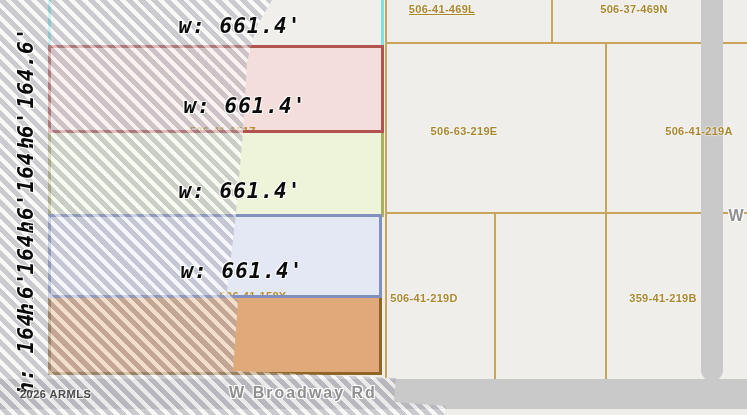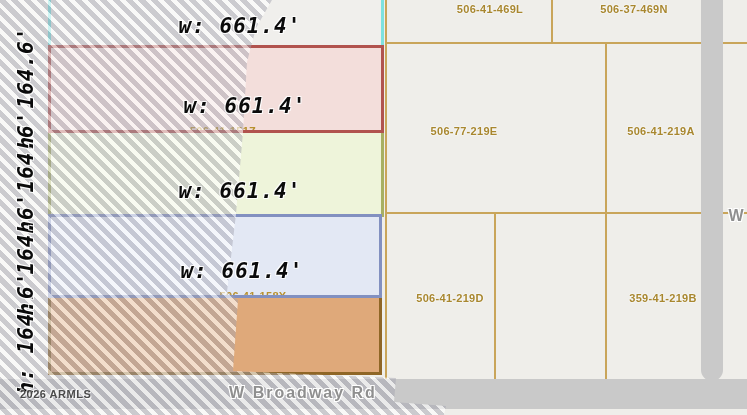--- a/index.html
+++ b/index.html
@@ -101,25 +101,25 @@
   <div class="dim" style="left:240px;top:26px;">w: 661.4'</div>
   <div class="dim" style="left:245px;top:106px;">w: 661.4'</div>
   <div class="dim" style="left:240px;top:191px;">w: 661.4'</div>
   <div class="dim" style="left:242px;top:271px;">w: 661.4'</div>
 
   <div class="dim vertical" style="left:26px;top:88px;">h: 164.6'</div>
   <div class="dim vertical" style="left:26px;top:172px;">h: 164.6'</div>
   <div class="dim vertical" style="left:26px;top:254px;">h: 164.6'</div>
   <div class="dim vertical" style="left:26px;top:333px;">h: 164.6'</div>
 
-  <div class="pid" style="left:490px;top:9px;">506-41-469L</div>
+  <div class="pid" style="left:442px;top:9px;text-decoration:underline;">506-41-469L</div>
   <div class="pid" style="left:634px;top:9px;">506-37-469N</div>
-  <div class="pid" style="left:464px;top:131px;">506-77-219E</div>
-  <div class="pid" style="left:661px;top:131px;">506-41-219A</div>
-  <div class="pid" style="left:450px;top:298px;">506-41-219D</div>
+  <div class="pid" style="left:464px;top:131px;">506-63-219E</div>
+  <div class="pid" style="left:699px;top:131px;">506-41-219A</div>
+  <div class="pid" style="left:424px;top:298px;">506-41-219D</div>
   <div class="pid" style="left:663px;top:298px;">359-41-219B</div>
 
   <div class="roadlbl" style="left:303px;top:393px;">W Broadway Rd</div>
   <div class="roadlbl" style="left:737px;top:216px;">W</div>
 
   <div class="watermark">2026 ARMLS</div>
 
 </div>
 
 </body></html>

